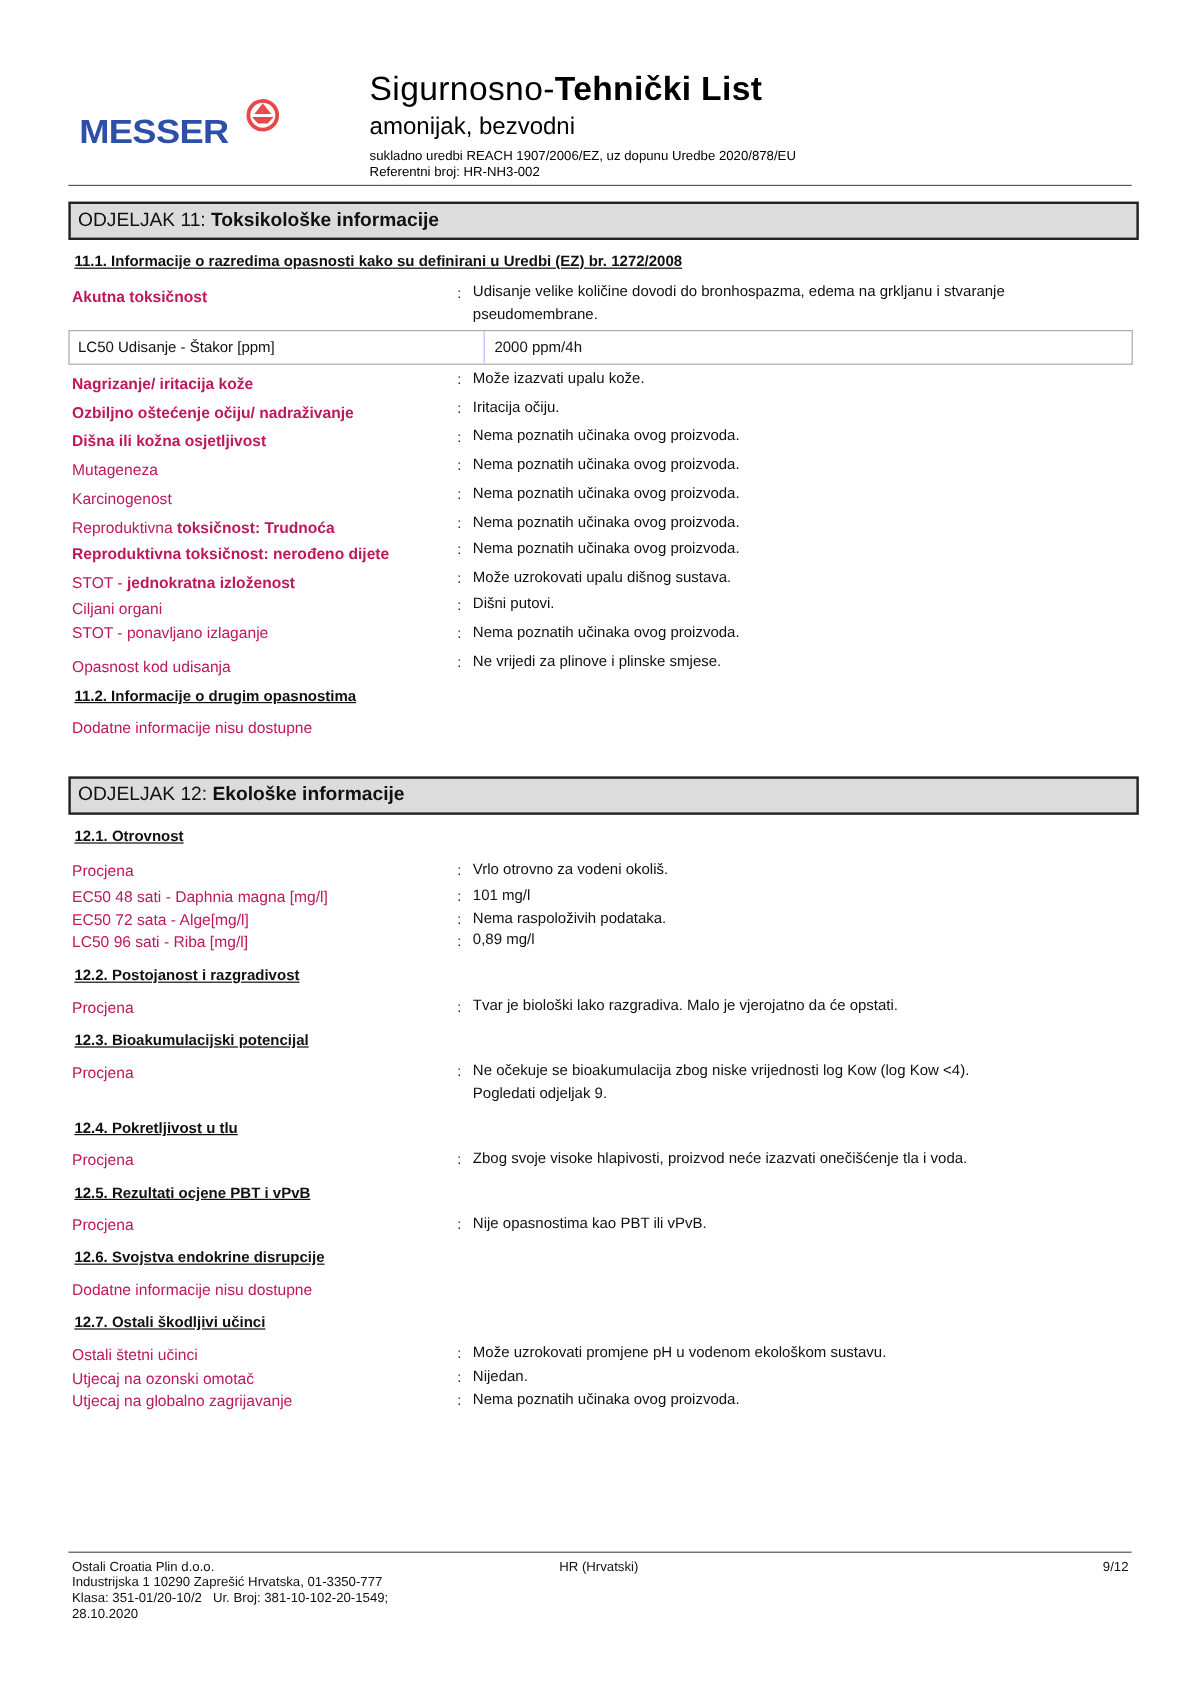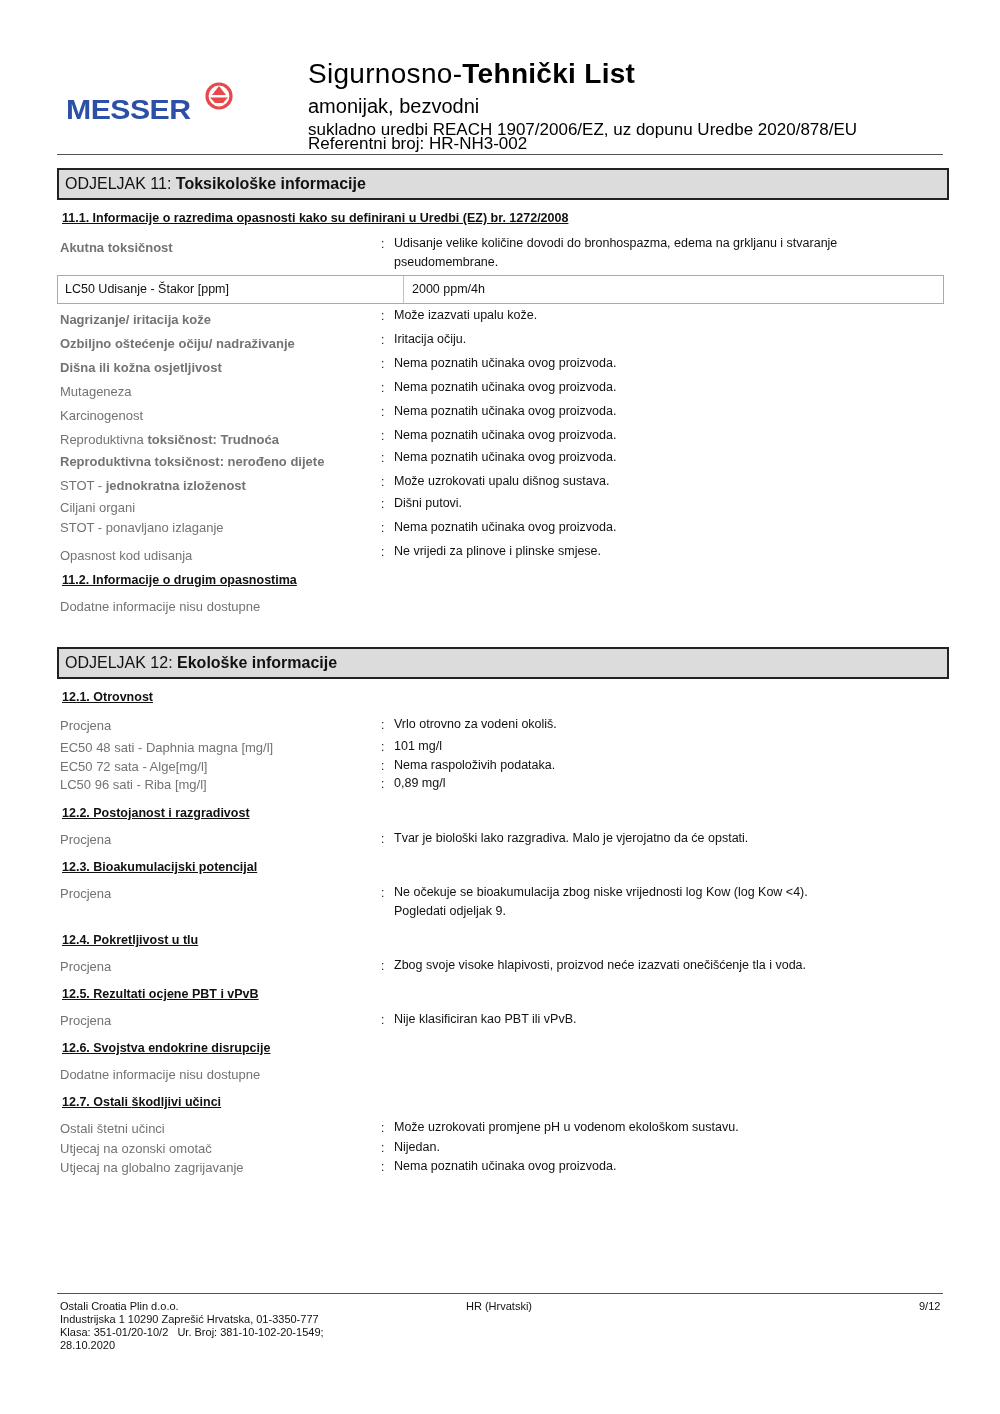--- a/index.html
+++ b/index.html
@@ -4,26 +4,26 @@
 <style>
   html, body { margin:0; padding:0; background:#fff; }
   body { width:1000px; height:1414px; position:relative; font-family:"Liberation Sans", sans-serif; color:#111; }
   .abs { position:absolute; }
   .logo { left:66px; top:82px; width:170px; height:46px; }
   .logo-text { position:absolute; left:0; top:12px; font-family:"Liberation Sans", sans-serif; font-weight:bold; font-size:28px; color:#2c4fa8; letter-spacing:-0.5px; transform:scaleX(1.08); transform-origin:left; }
   .logo-mark { position:absolute; left:139px; top:0; width:28px; height:28px; }
   .title { left:308px; top:58px; font-size:28px; color:#000; letter-spacing:0.3px; }
   .title b { font-weight:bold; }
   .subtitle { left:308px; top:95px; font-size:20px; color:#000; }
-  .reg { left:308px; top:123px; font-size:17px; line-height:14px; color:#000; }
+  .reg { left:308px; top:123px; font-size:11px; line-height:14px; color:#000; }
   .hr { left:57px; width:886px; height:0; border-top:1px solid #555; }
   .sec-head { left:57px; width:882px; height:28px; background:#dcdcdc; border:2px solid #222; font-size:16px; line-height:28px; padding-left:6px; box-sizing:content-box; }
   .sec-head b { font-weight:bold; }
   .sub { left:62px; font-size:12.5px; text-decoration:underline; color:#111;font-weight:bold; }
-  .lbl { left:60px; font-size:13px; color:#737373; }
+  .lbl { left:60px; font-size:13px; color:#be185d; }
   .lbl.b { font-weight:bold; }
   .colon { left:381px; font-size:12px; }
   .val { left:394px; font-size:12.5px; color:#111; line-height:19px; width:540px; }
   .tbl { left:57px; top:275px; width:885px; height:27px; border:1px solid #aaa; display:flex; font-size:12.5px; }
   .tbl .c1 { width:338px; border-right:1px solid #c4b5fd; padding-left:7px; line-height:27px; }
   .tbl .c2 { padding-left:8px; line-height:27px; }
   .foot { font-size:11px; line-height:13px; color:#111; }
 </style>
 </head>
 <body>
@@ -130,21 +130,21 @@
 </div>
 
 <div class="abs sub" style="top:933px;">12.4. Pokretljivost u tlu</div>
 <div class="abs lbl" style="top:959px;">Procjena</div>
 <div class="abs colon" style="top:959px;">:</div>
 <div class="abs val" style="top:956px;">Zbog svoje visoke hlapivosti, proizvod neće izazvati onečišćenje tla i voda.</div>
 
 <div class="abs sub" style="top:987px;">12.5. Rezultati ocjene PBT i vPvB</div>
 <div class="abs lbl" style="top:1013px;">Procjena</div>
 <div class="abs colon" style="top:1013px;">:</div>
-<div class="abs val" style="top:1010px;">Nije klasificiran kao PBT ili vPvB.</div>
+<div class="abs val" style="top:1010px;">Nije opasnostima kao PBT ili vPvB.</div>
 
 <div class="abs sub" style="top:1041px;">12.6. Svojstva endokrine disrupcije</div>
 <div class="abs lbl" style="top:1067px;">Dodatne informacije nisu dostupne</div>
 
 <div class="abs sub" style="top:1095px;"><span>12.7. Ostali </span><b>škodljivi učinci</b></div>
 <div id="s7-rows">
     <div class="abs lbl" style="top:1121px;">Ostali štetni učinci</div>
     <div class="abs colon" style="top:1121px;">:</div>
     <div class="abs val" style="top:1118px;">Može uzrokovati promjene pH u vodenom ekološkom sustavu.</div>
     <div class="abs lbl" style="top:1141px;">Utjecaj na ozonski omotač</div>

